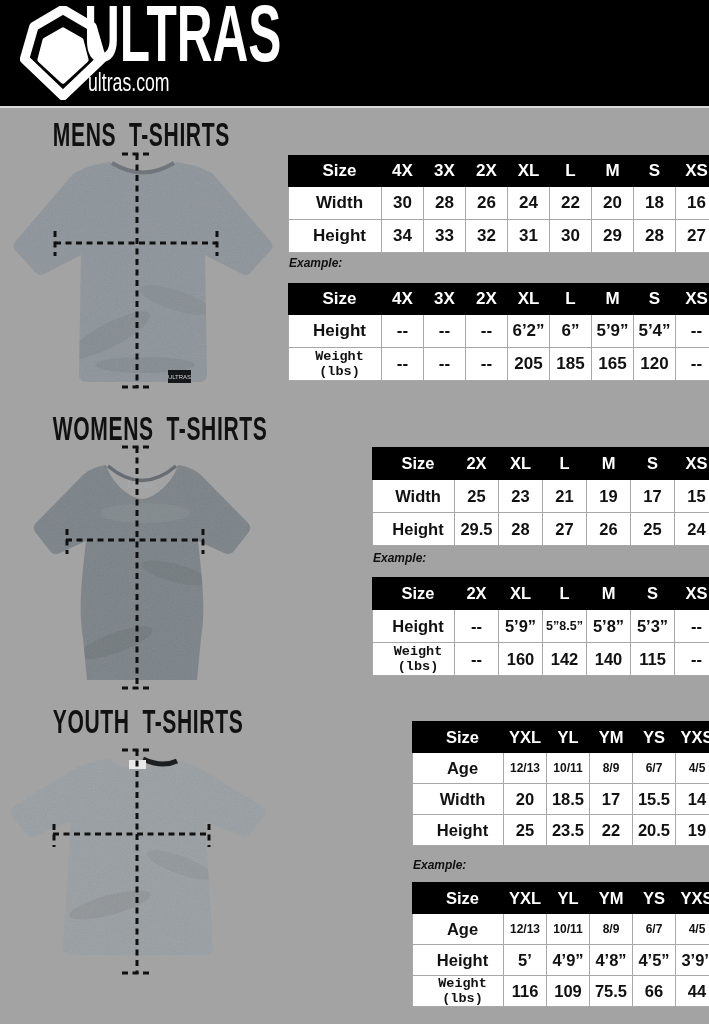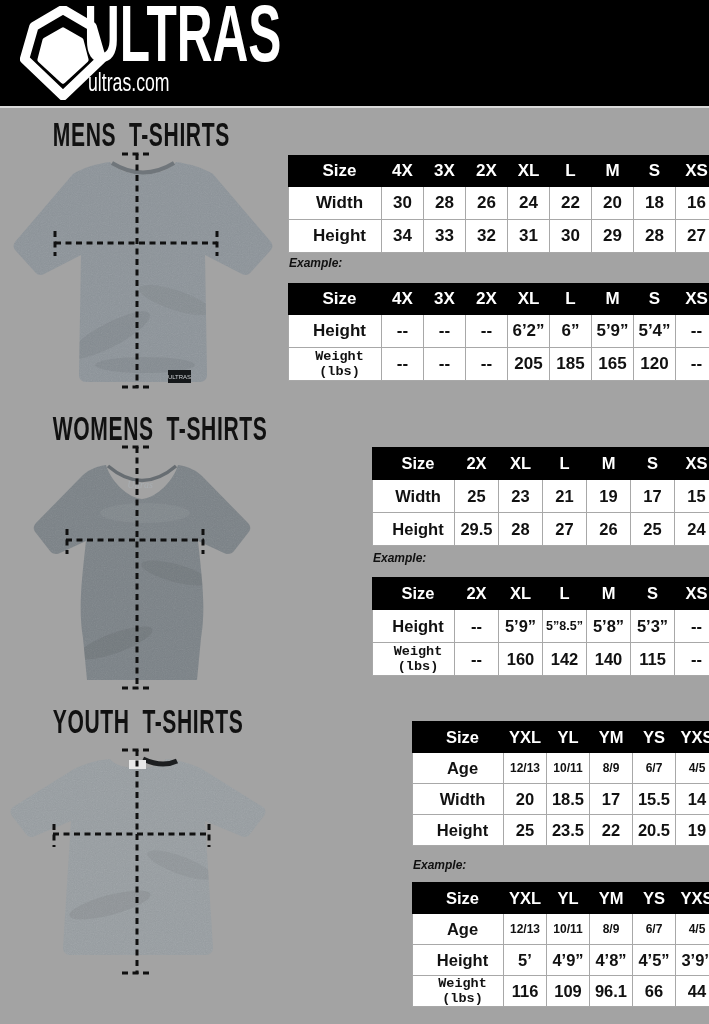--- a/index.html
+++ b/index.html
@@ -353,20 +353,20 @@
       <td>5’</td>
       <td>4’9”</td>
       <td>4’8”</td>
       <td>4’5”</td>
       <td>3’9”</td>
     </tr>
     <tr>
       <td class="lab wrap">Weight (lbs)</td>
       <td>116</td>
       <td>109</td>
-      <td>96.1</td>
+      <td>75.5</td>
       <td>66</td>
       <td>44</td>
     </tr>
   </tbody>
     </table>
 
 </div>
 
 </body></html>

